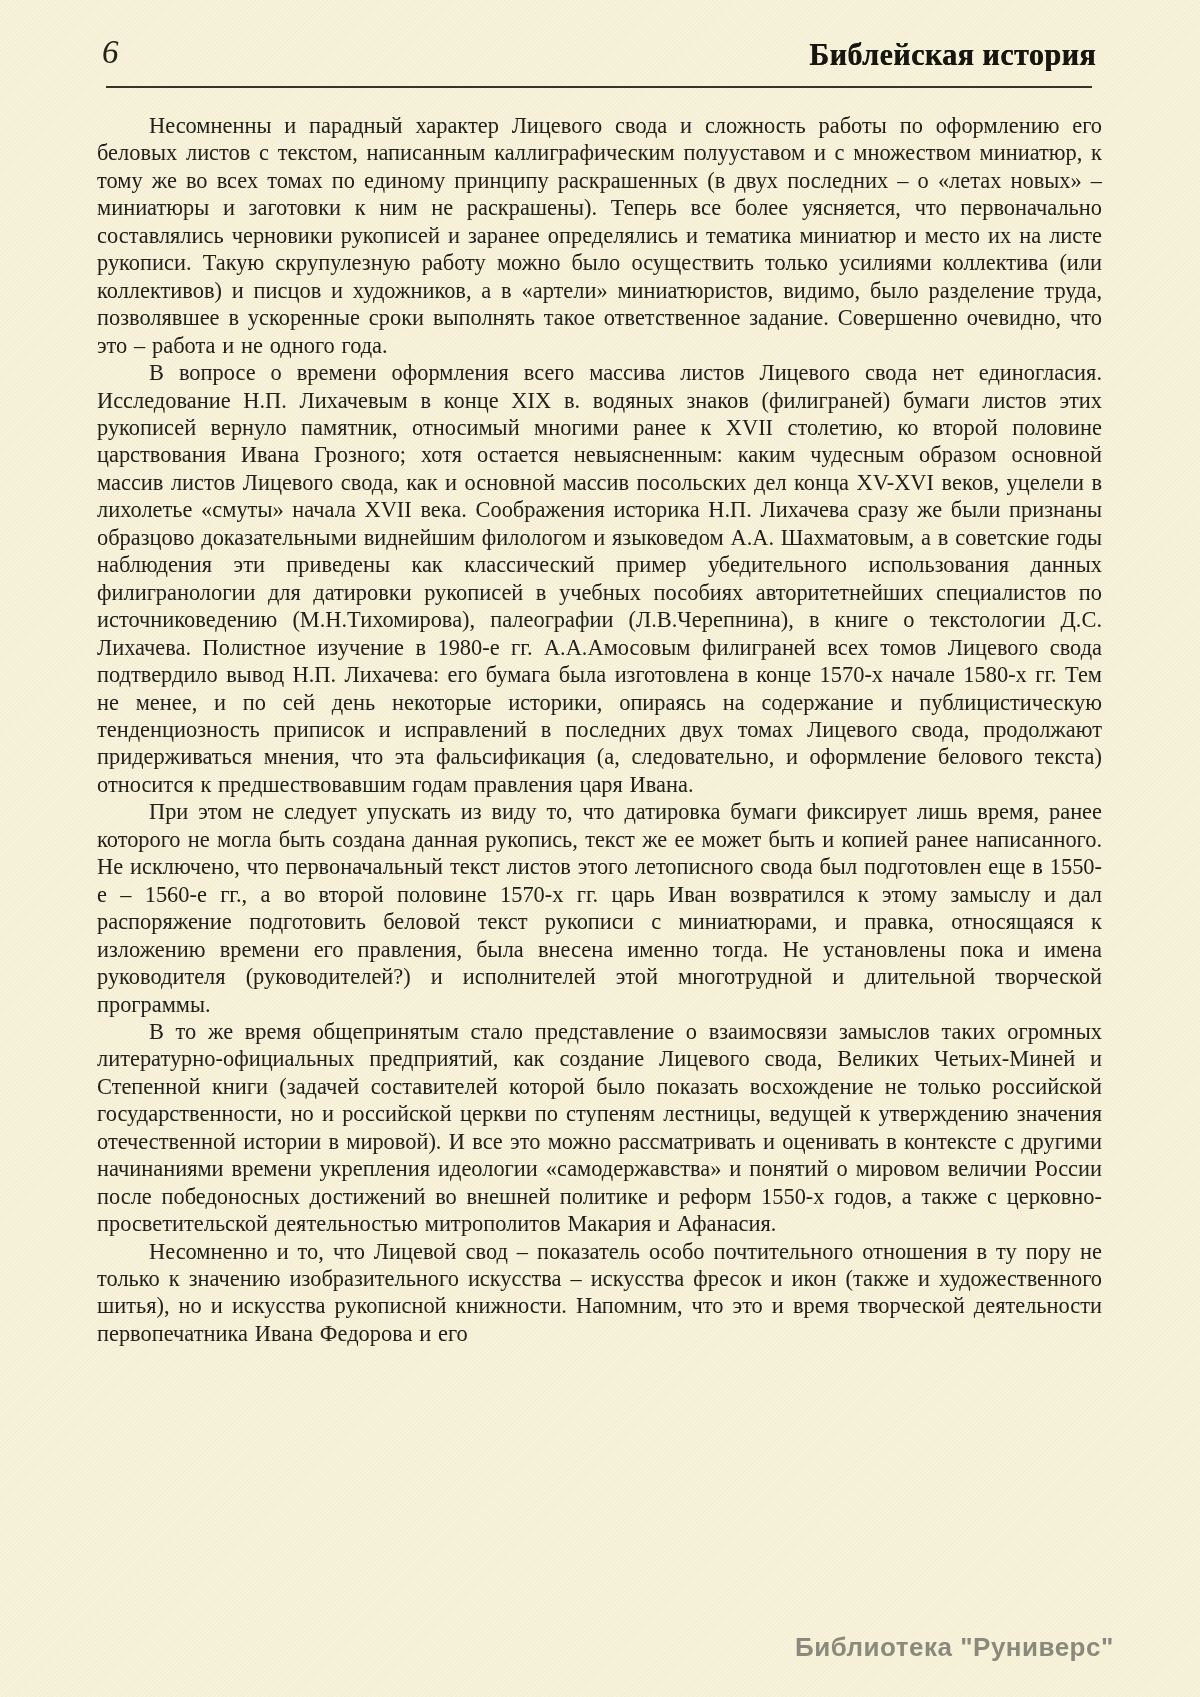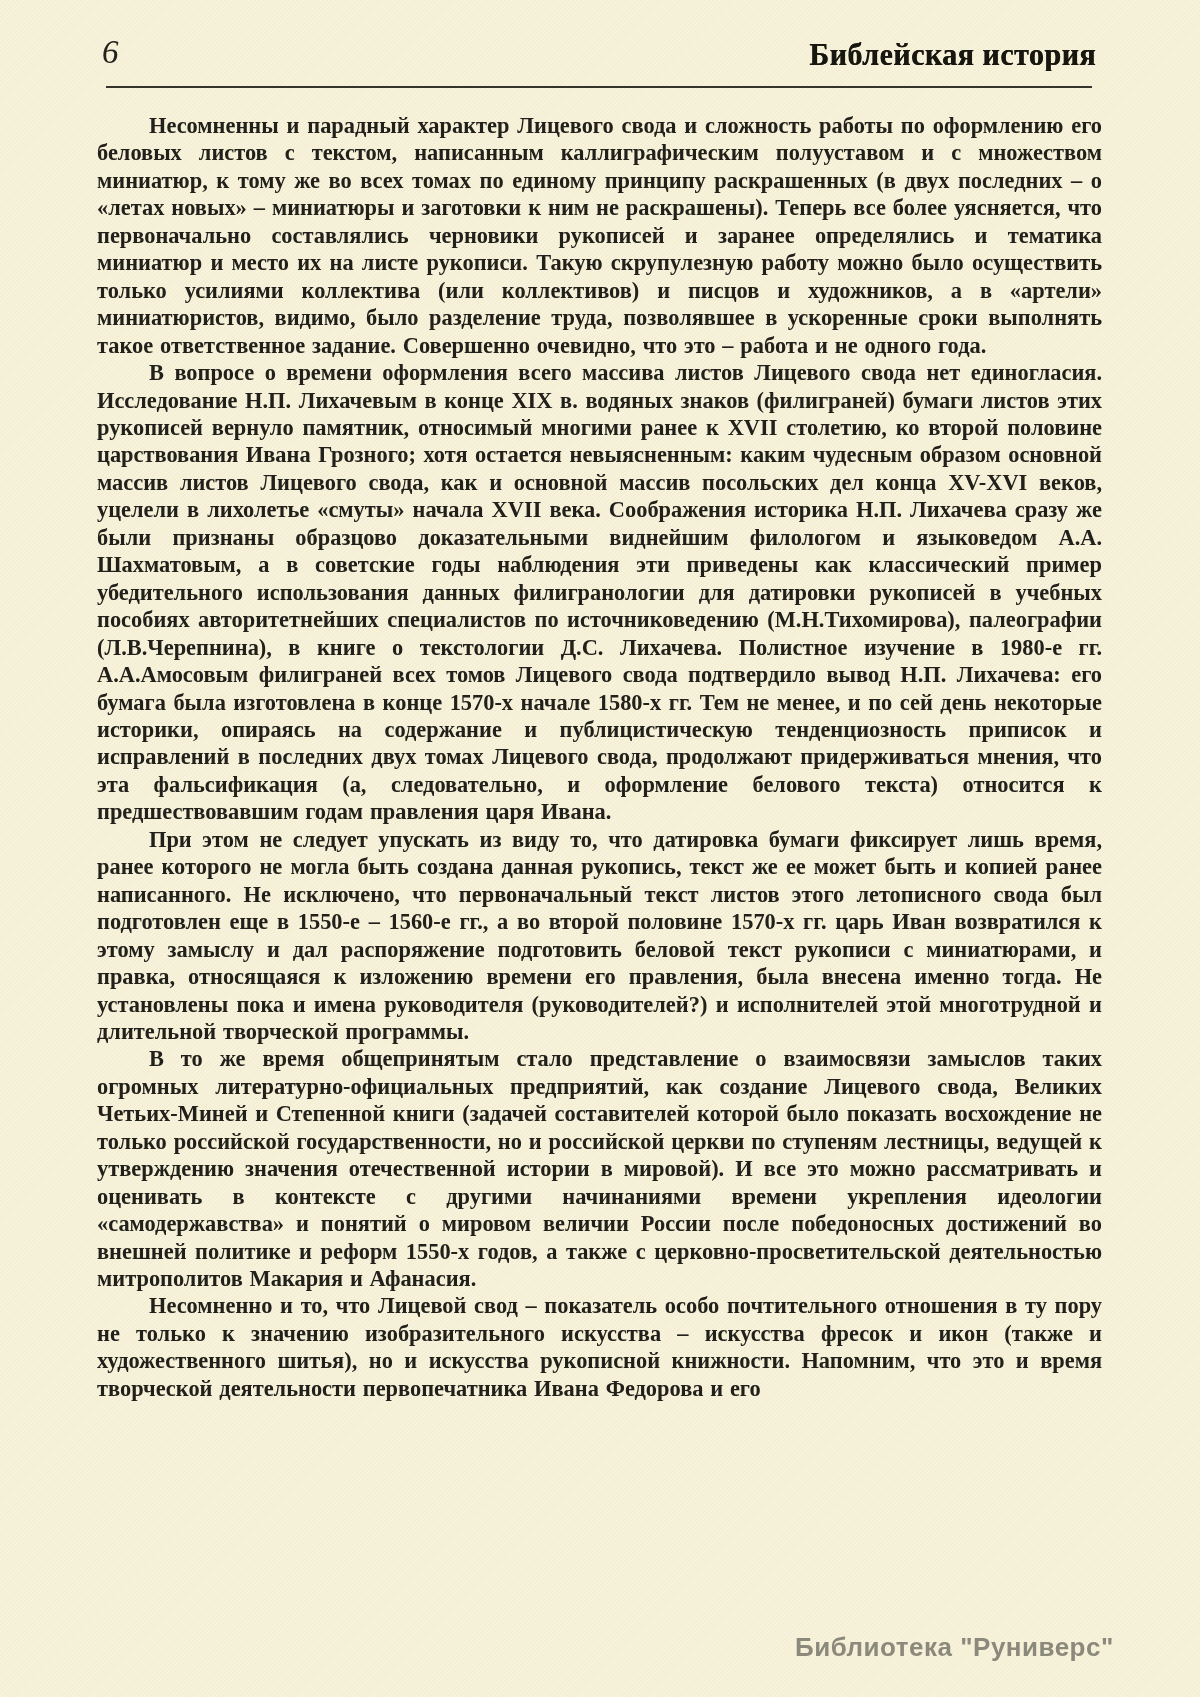--- a/index.html
+++ b/index.html
@@ -62,21 +62,20 @@
   }
   .body-text {
     position: absolute;
     left: 97px;
     top: 112px;
     width: 1005px;
     text-align: justify;
     font-size: 22.4px;
     line-height: 27.45px;
     word-spacing: 1.2px;
-    font-weight: bold;
   }
   .body-text p {
     margin: 0;
     padding: 0;
     text-indent: 52px;
   }
   .footer {
     position: absolute;
     left: 795px;
     top: 1632px;

